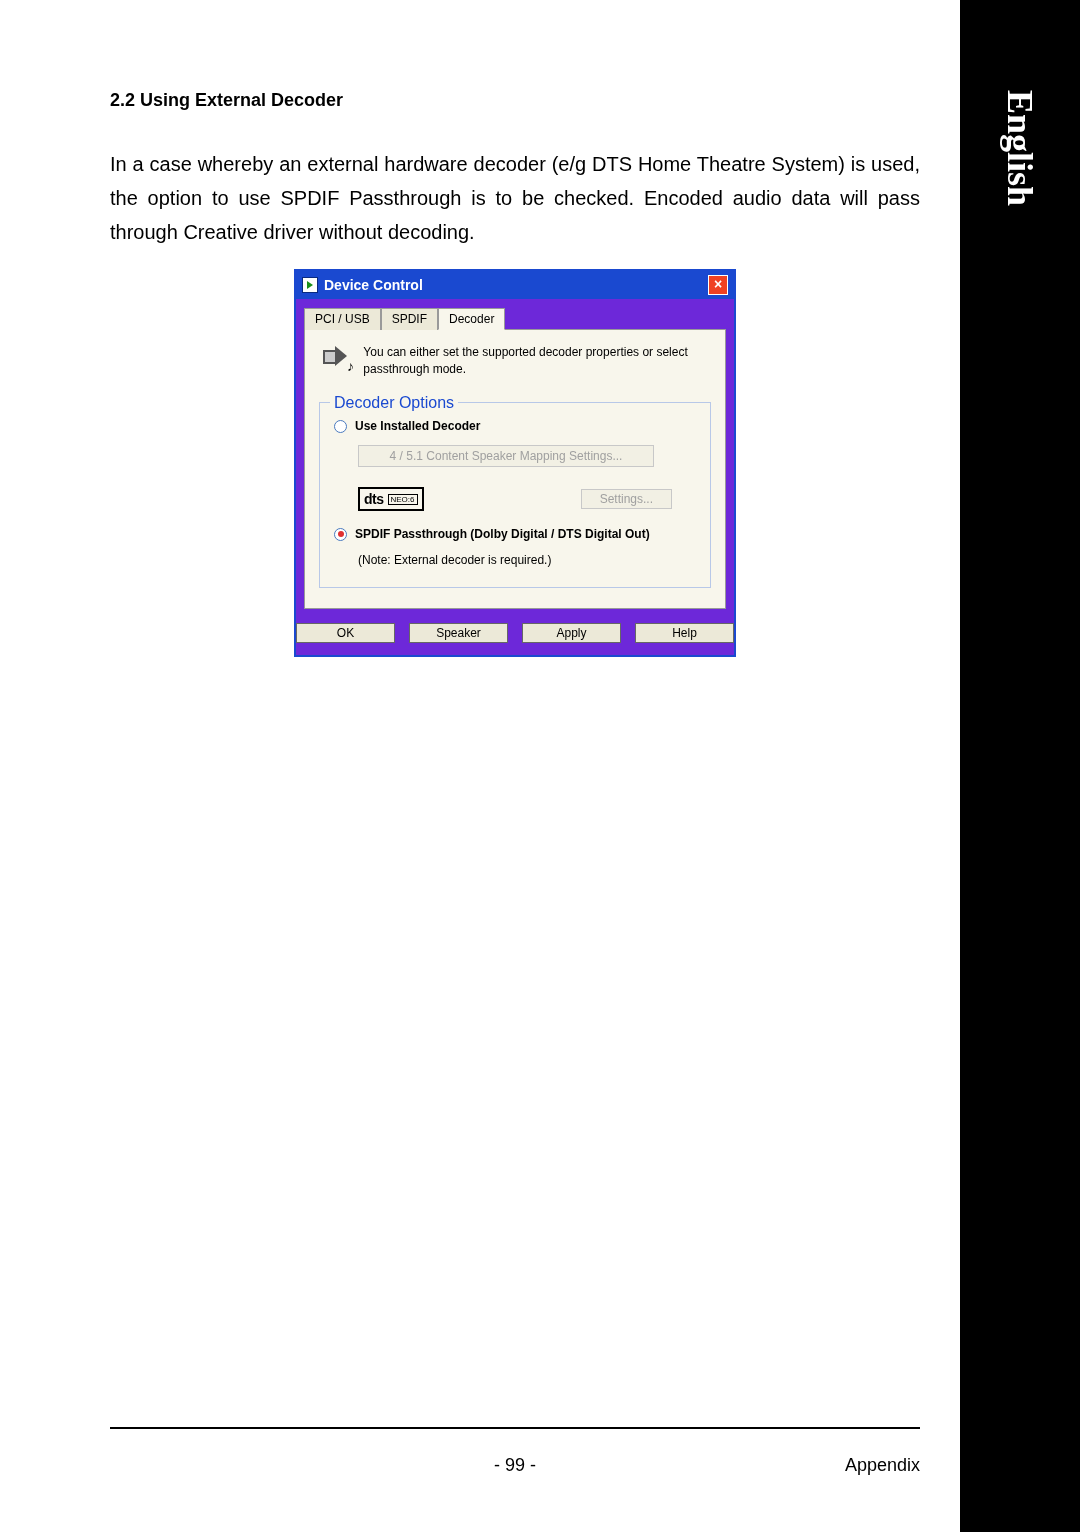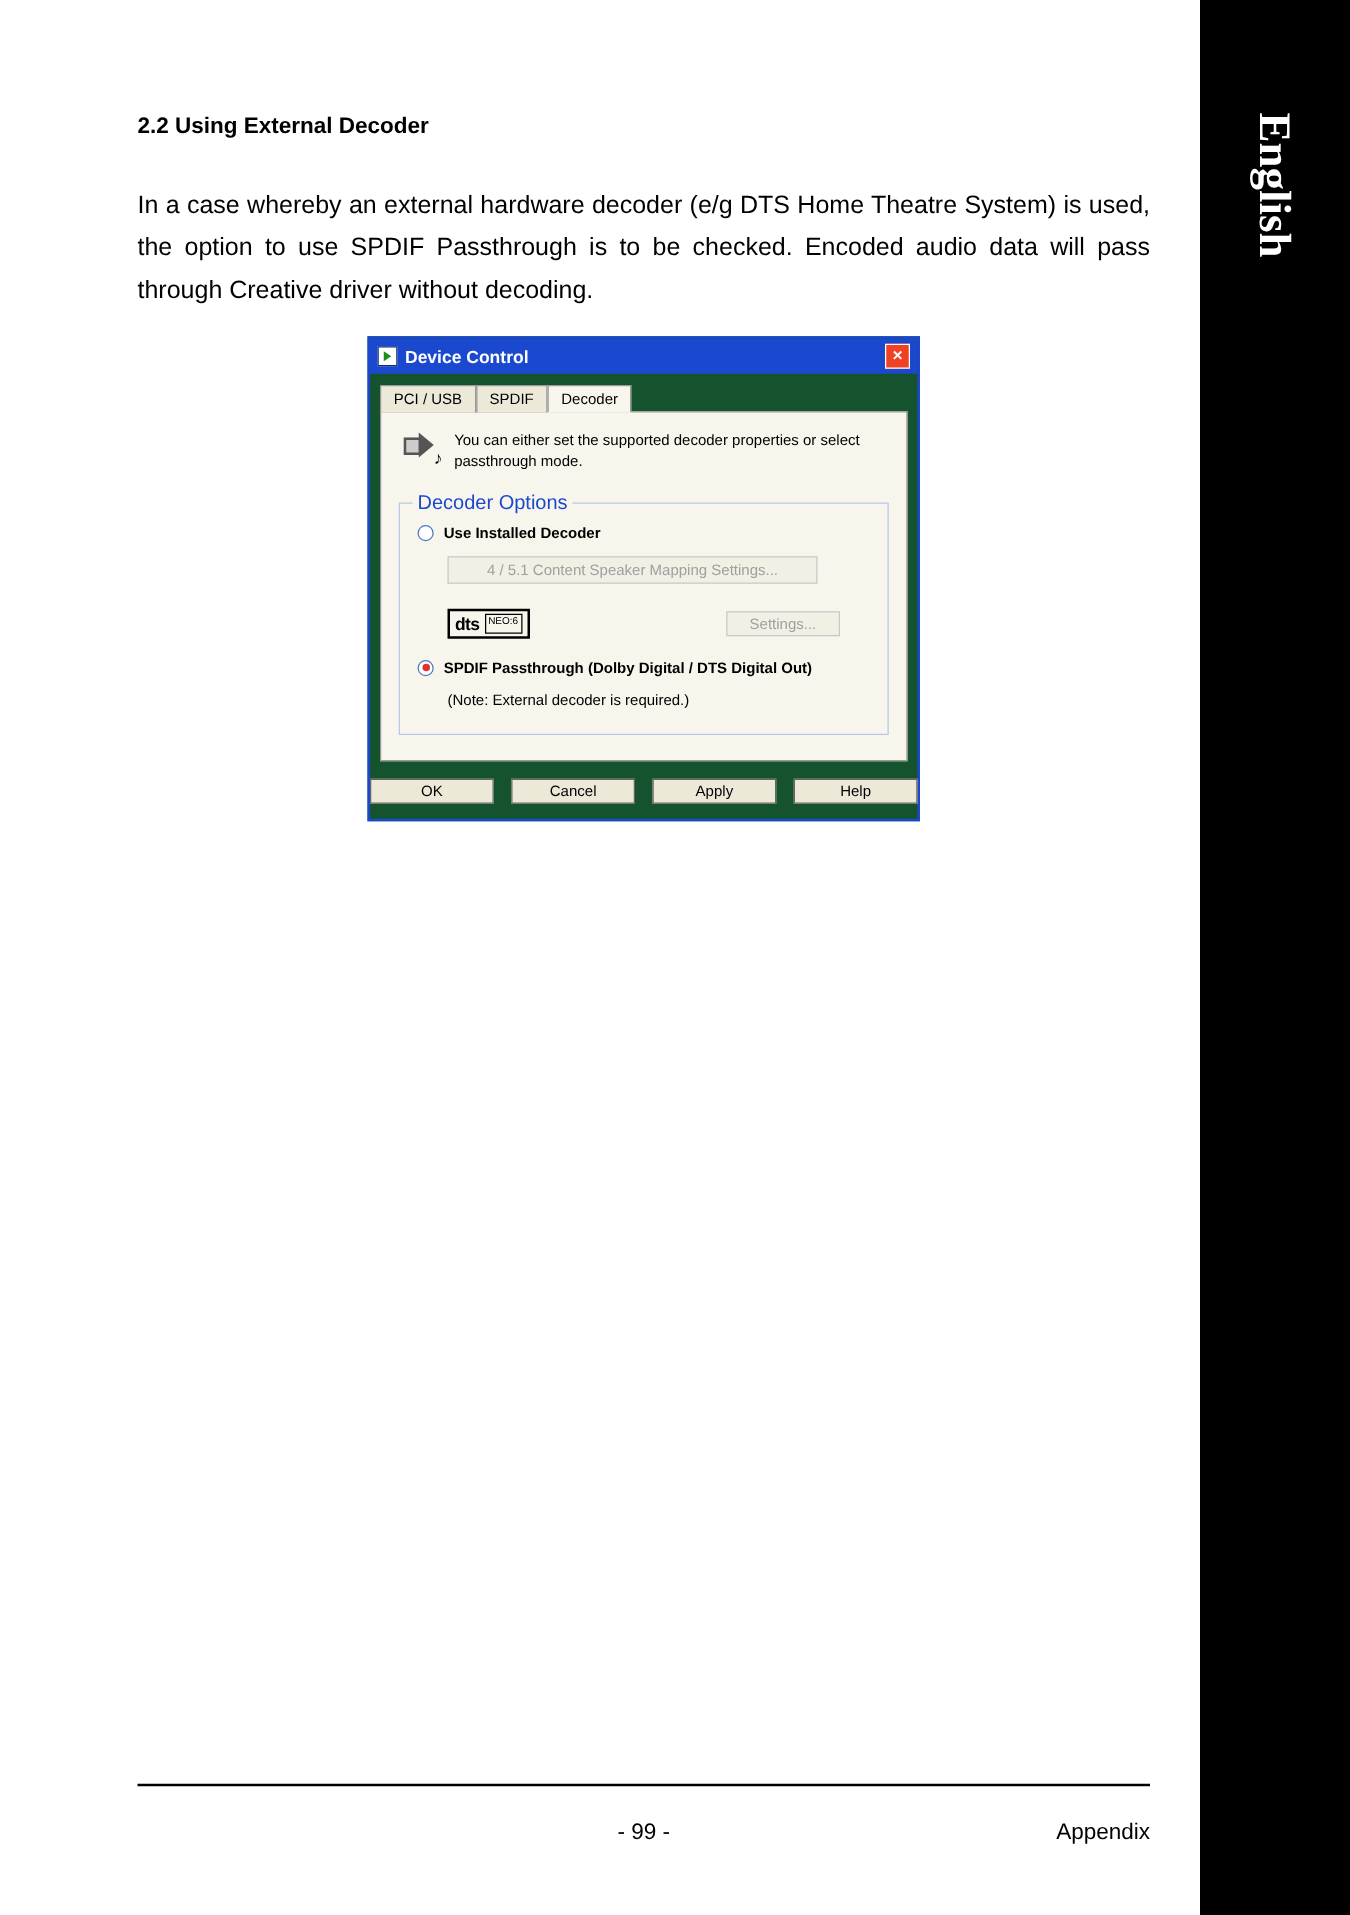--- a/index.html
+++ b/index.html
@@ -49,21 +49,21 @@
     text-align: justify;
     margin-bottom: 20px;
     margin-top: 27px;
   }
 
   
   .dialog {
     width: 442px;
     margin: 0 auto;
     border: 2px solid #1a49d0;
-    background: #14532d;
+    background: #6d28d9;
     font-size: 12px;
     font-family: Tahoma, Arial, sans-serif;
   }
   .titlebar {
     background: #1a49d0;
     color: #fff;
     font-weight: bold;
     font-size: 14px;
     padding: 4px 6px;
     display: flex;
@@ -195,21 +195,21 @@
   .dts-row{
     display:flex; align-items:center; justify-content:space-between;
     margin: 16px 0 16px 24px;
     padding-right: 24px;
   }
   .dts-logo{
     border:2px solid #000;
     padding:2px 4px;
     font-family: Arial, sans-serif;
     font-size:14px;
-    display:flex; gap:4px;
+    display:flex; align-items:center; gap:4px;
   }
   .dts-logo b{ font-weight:900; letter-spacing:-0.5px; }
   .dts-logo .neo{ font-size:8px; border:1px solid #000; padding:0 2px; }
   .settings-btn{
     padding:2px 18px;
     border:1px solid #c8c8c8;
     background:#f2f0e4;
     color:#a0a0a0;
     font-size:12px;
   }
@@ -300,21 +300,21 @@
           <div class="radio-row">
             <span class="radio red checked"></span>
             <span>SPDIF Passthrough (Dolby Digital / DTS Digital Out)</span>
           </div>
           <div class="note-line">(Note: External decoder is required.)</div>
         </div>
       </div>
 
       <div class="btnrow">
         <div class="winbtn">OK</div>
-        <div class="winbtn">Cancel</div>
+        <div class="winbtn">Speaker</div>
         <div class="winbtn">Apply</div>
         <div class="winbtn">Help</div>
       </div>
     </div>
   </div>
 
   <div class="footer">
     <span class="pagenum">- 99 -</span>
     <span class="appendix">Appendix</span>
   </div>

